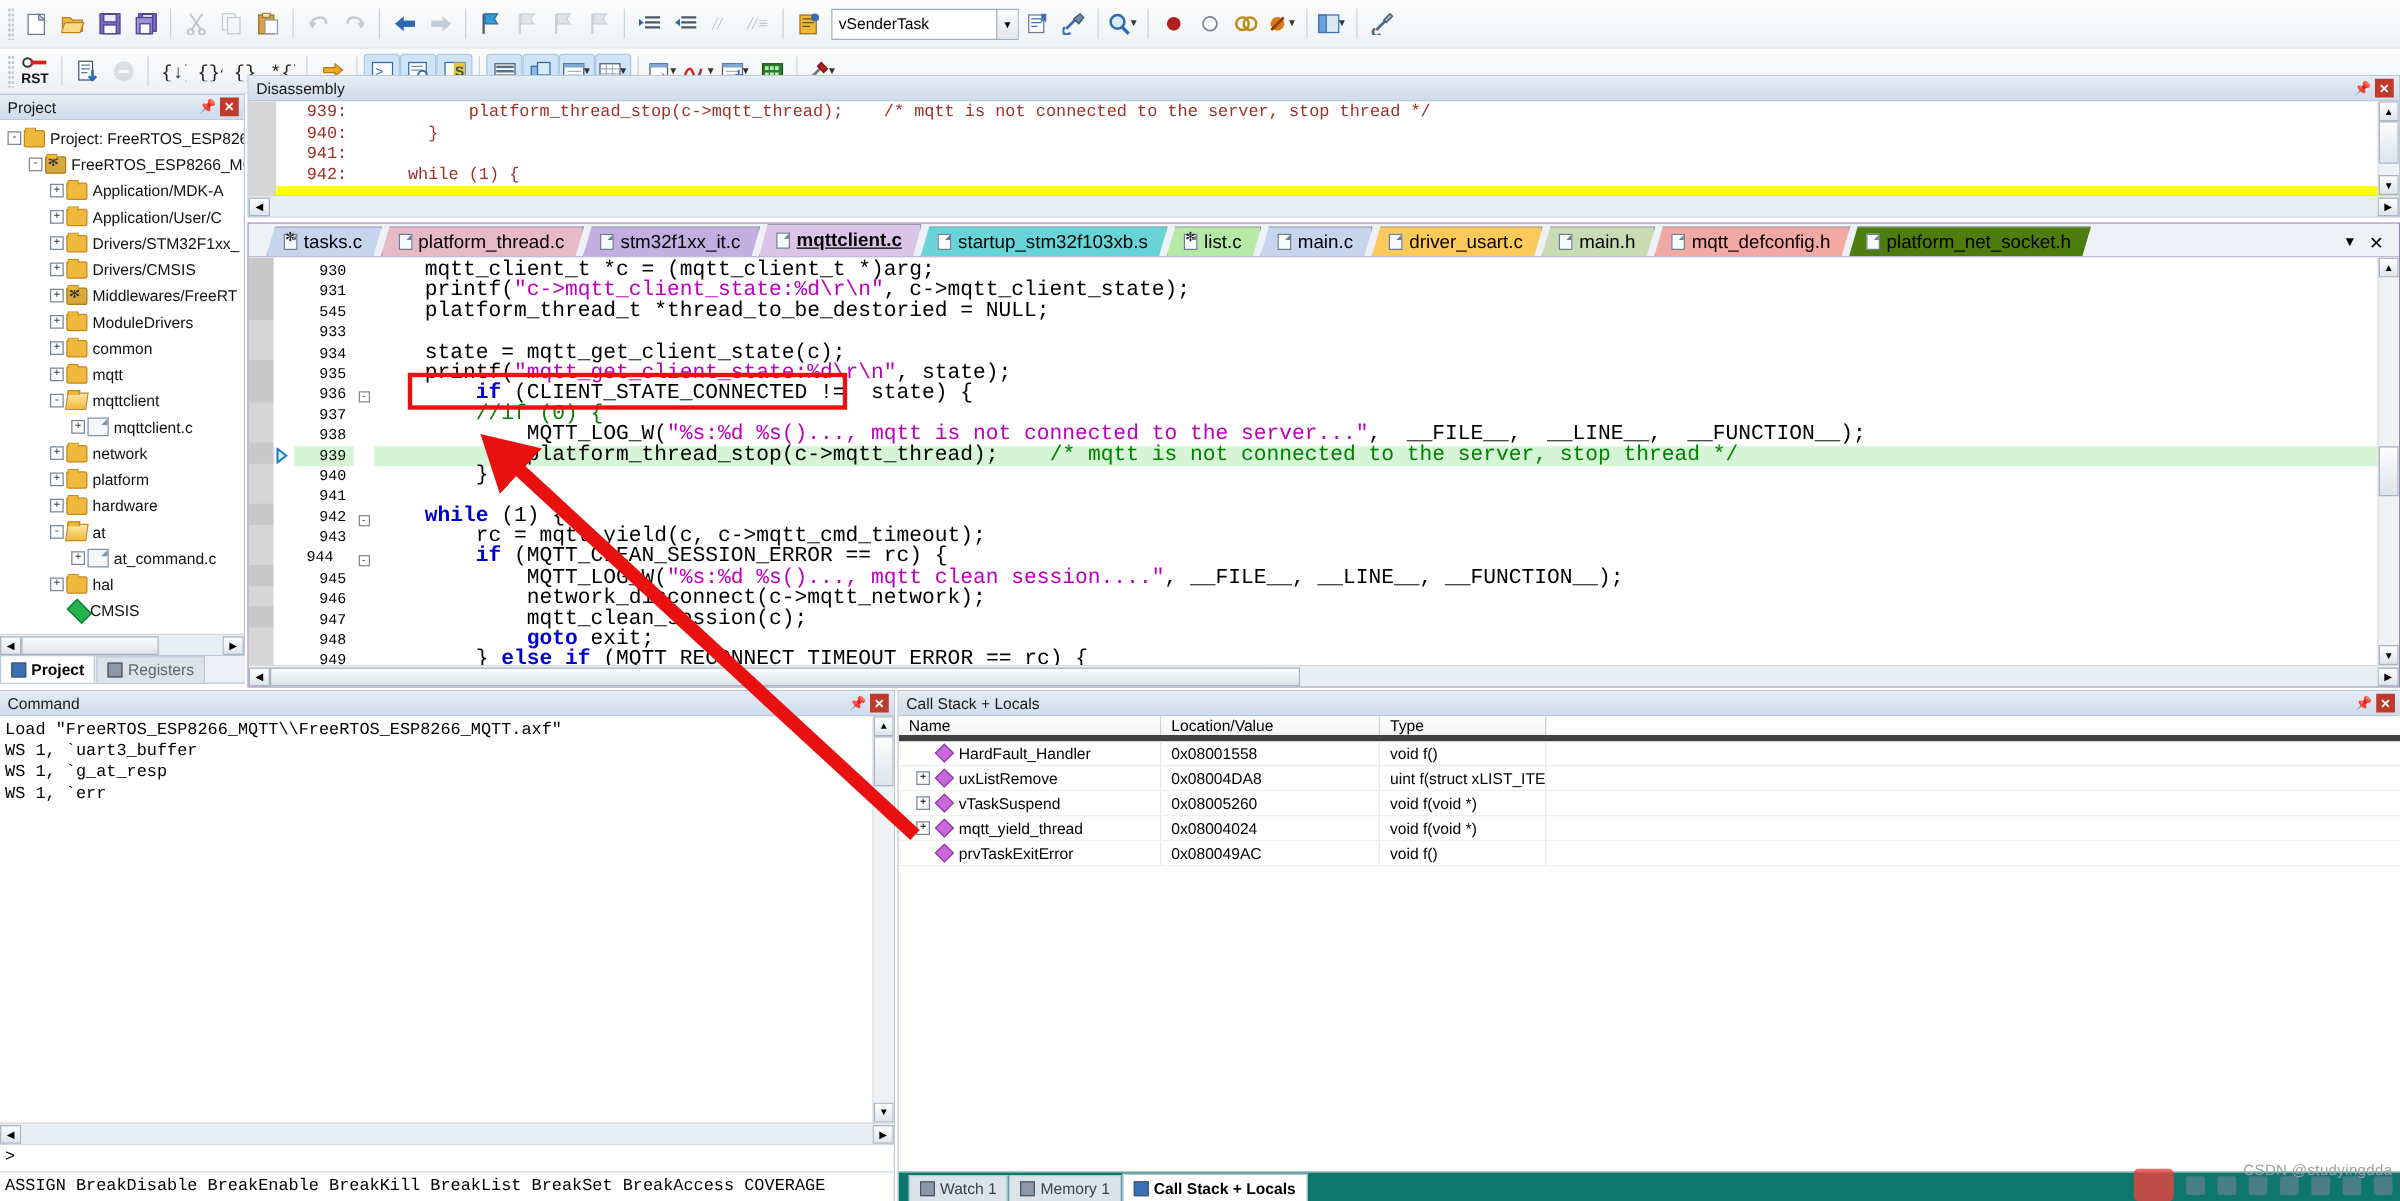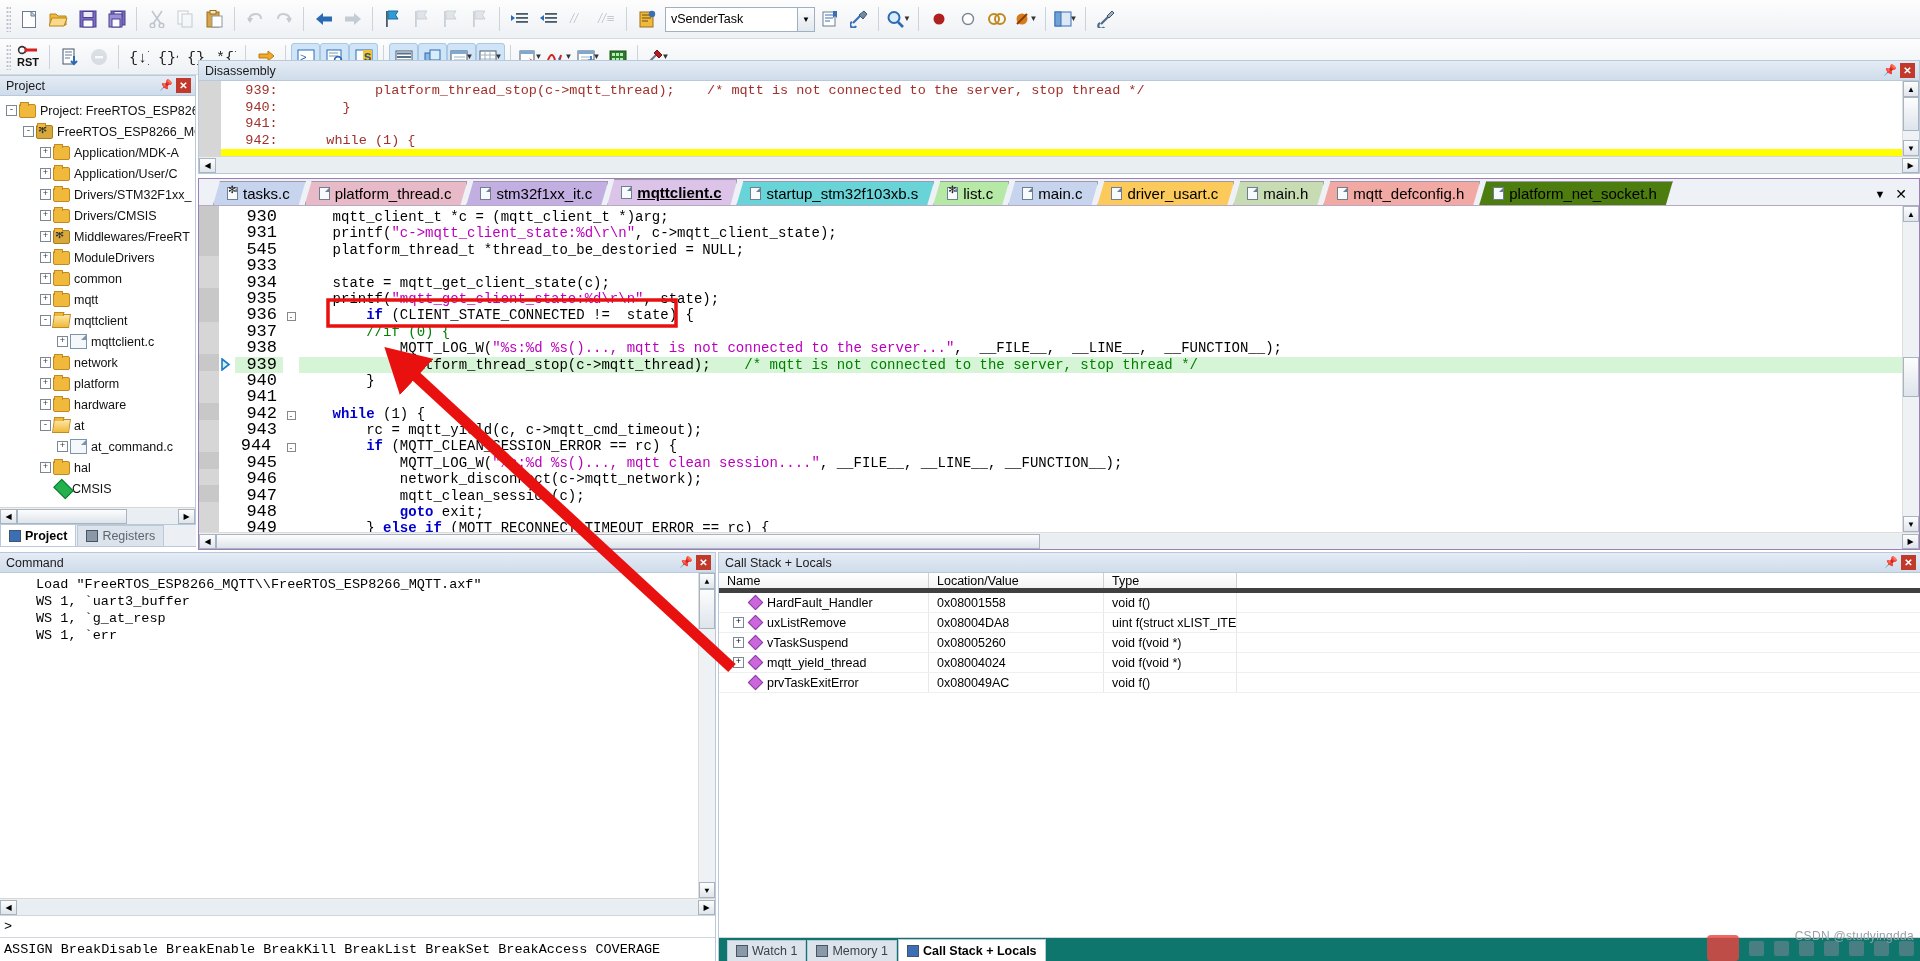--- a/index.html
+++ b/index.html
@@ -168,26 +168,26 @@
                    border-color: transparent transparent #6e7f91 transparent; }
   .tab-doc.gear:before { content: "✻"; position: absolute; left: 0px; top: -4px; font-size: 10px; color: #222; }
   .tabbar-right { margin-left: auto; display: flex; align-items: center; gap: 10px; padding: 0 12px 3px 0; }
 
   #edbody { flex: 1; position: relative; display: flex; overflow: hidden; background: #fff; }
   .ed-bookmark { width: 20px; background: #d6d6d6; flex: 0 0 20px; position: relative; }
   .ed-bm-seg { position: absolute; left: 0; width: 20px; background: #c8c8c8; }
   .ed-marker { width: 16px; flex: 0 0 16px; background: #fff; position: relative; }
   .ed-lineno {
     width: 48px; flex: 0 0 48px; background: #fff; text-align: right;
-    font-family: "Liberation Mono", monospace; font-size: 17px;
+    font-family: "Liberation Mono", monospace; font-size: 12px;
     padding-top: 3px; color: #000;
   }
   .ed-fold { width: 16px; flex: 0 0 16px; background: #fff; position: relative; padding-top: 3px; }
   .ed-code {
-    flex: 1; font-family: "Liberation Mono", monospace; font-size: 14px;
+    flex: 1; font-family: "Liberation Mono", monospace; font-size: 17px;
     padding-top: 3px; position: relative; white-space: pre; overflow: hidden;
   }
   .ln { height: 16.4px; line-height: 16.4px; }
   .codeline { height: 16.4px; line-height: 16.4px; white-space: pre; }
   .kw { color: #0000cc; font-weight: bold; }
   .str { color: #bb00bb; }
   .cmt { color: #008000; }
   .pln { color: #000; }
   .hl-green { background: #d6f5d6; }
   .fold-box { width: 9px; height: 9px; border: 1px solid #888; background: #fff;
@@ -203,21 +203,21 @@
   
   #command {
     position: absolute; left: 0; top: 552px; width: 716px; height: 409px;
     background: #fff; border: 1px solid #b9c9da; border-left: none; border-bottom: none;
     display: flex; flex-direction: column;
   }
   #cmd-out {
     flex: 1; font-family: "Liberation Mono", monospace; font-size: 13.5px;
     padding: 3px 4px; overflow: hidden; position: relative;
   }
-  .cmdline { height: 17px; line-height: 17px; white-space: pre; margin-left: 32px; }
+  .cmdline { height: 17px; line-height: 17px; white-space: pre; }
   #cmd-input {
     height: 22px; border-top: 1px solid #cfd6dd; font-family: "Liberation Mono", monospace;
     font-size: 13.5px; display: flex; align-items: center; padding-left: 4px;
   }
   #cmd-keywords {
     height: 24px; border-top: 1px solid #cfd6dd; display: flex; align-items: center;
     font-family: "Liberation Mono", monospace; font-size: 13.5px; padding-left: 4px;
     white-space: nowrap; overflow: hidden;
   }
 

